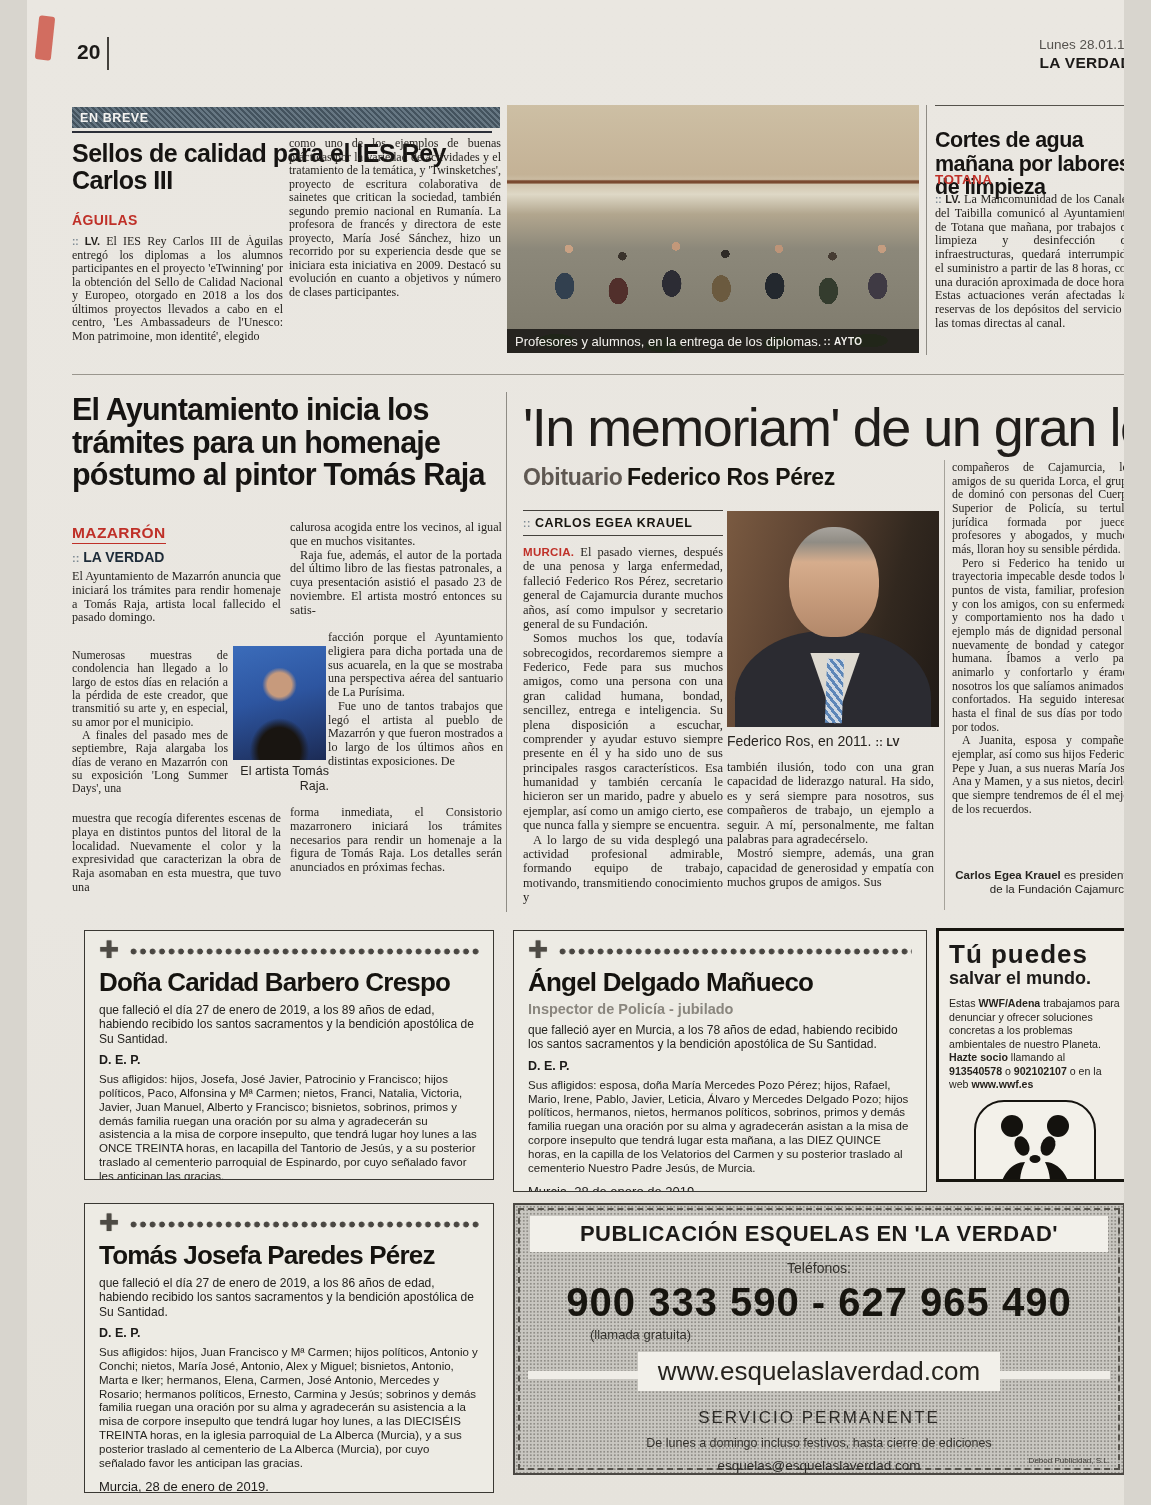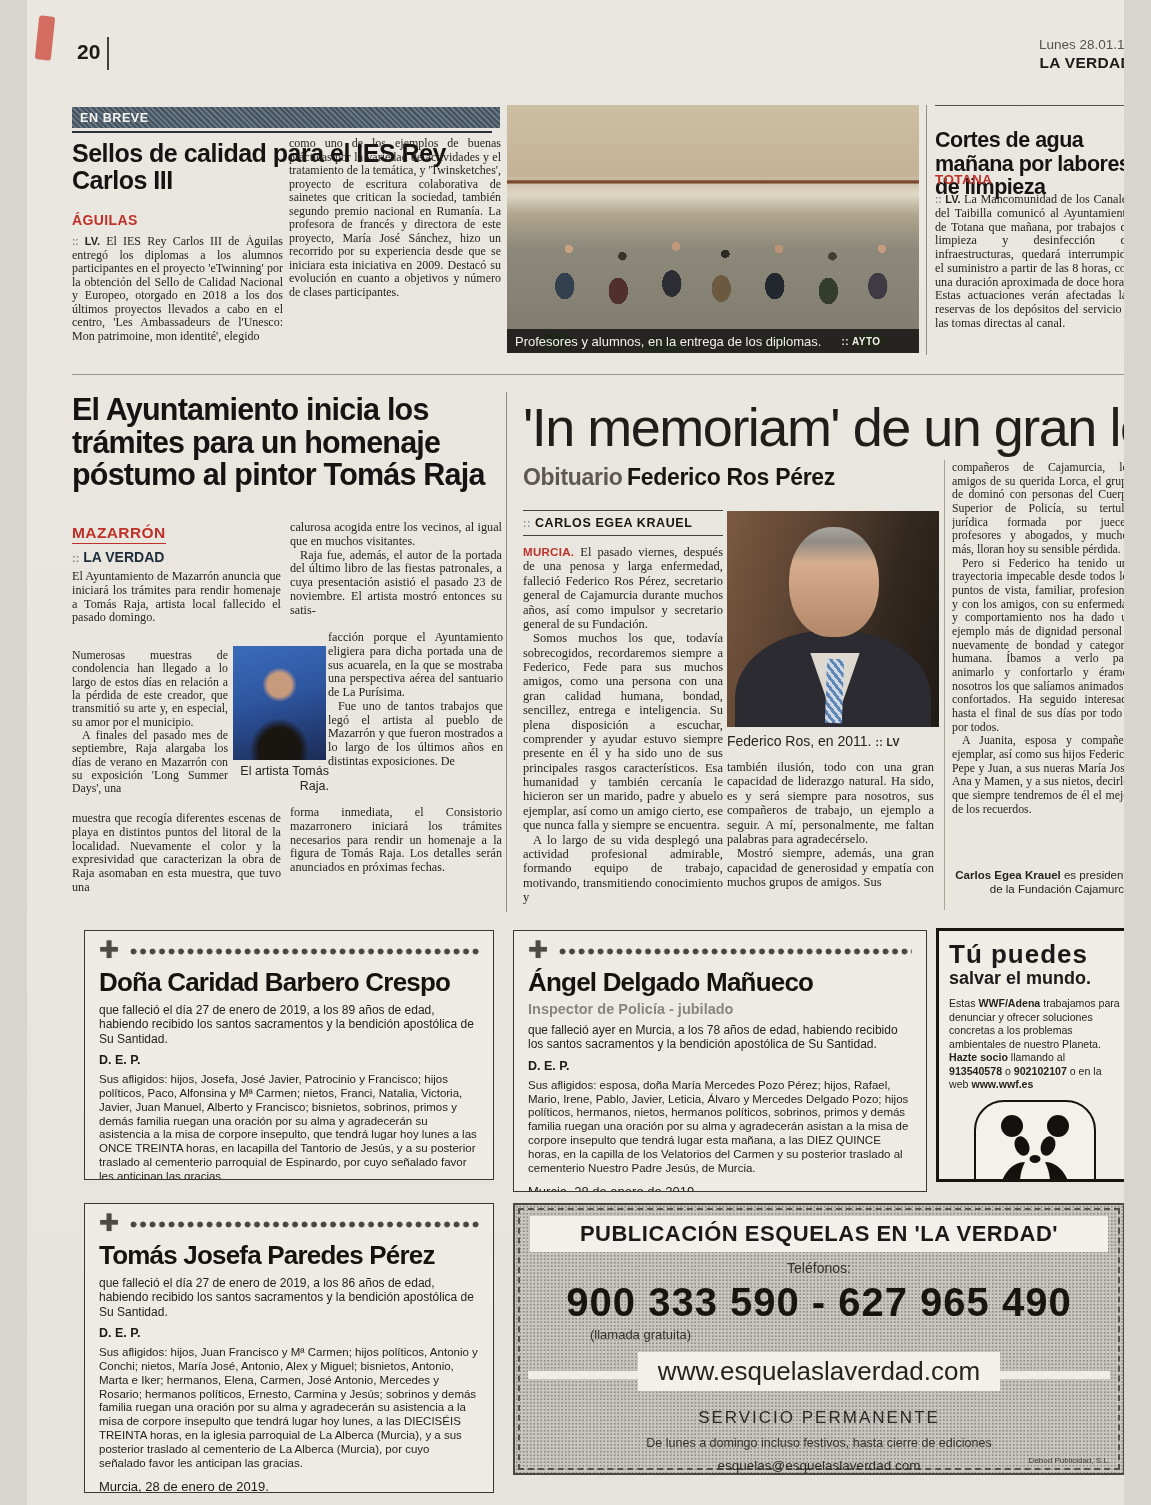--- a/index.html
+++ b/index.html
@@ -41,21 +41,21 @@
       radial-gradient(ellipse 16px 22px at 14% 73%,#32404f 60%,rgba(0,0,0,0) 61%),
       radial-gradient(ellipse 16px 22px at 27% 75%,#512f2b 60%,rgba(0,0,0,0) 61%),
       radial-gradient(ellipse 16px 22px at 40% 72%,#2c2c34 60%,rgba(0,0,0,0) 61%),
       radial-gradient(ellipse 16px 22px at 52% 74%,#6b5a3f 60%,rgba(0,0,0,0) 61%),
       radial-gradient(ellipse 16px 22px at 65% 73%,#23282e 60%,rgba(0,0,0,0) 61%),
       radial-gradient(ellipse 16px 22px at 78% 75%,#343c2e 60%,rgba(0,0,0,0) 61%),
       radial-gradient(ellipse 16px 22px at 90% 73%,#3f3a44 60%,rgba(0,0,0,0) 61%),
       linear-gradient(180deg,transparent 30%,#7a4a30 30.6%,#7a4a30 31.4%,transparent 32%),
       linear-gradient(180deg,#cdbfa4 0%,#c4b296 28%,#ded8c6 36%,#b2a68e 44%,#8c887a 58%,#7e7a6c 100%);}
   .cap-strip{position:absolute;left:0;right:0;bottom:0;height:24px;background:rgba(18,17,15,.82);
-             color:#f2f0ec;font-size:13px;display:flex;align-items:center;padding-left:8px;gap:20px;}
+             color:#f2f0ec;font-size:13px;display:flex;align-items:center;padding-left:8px;gap:2px;}
   .cap-credit{font-size:10px;font-weight:700;letter-spacing:.5px;}
   .photo-raja{background:
       radial-gradient(ellipse 38px 42px at 50% 92%,#191511 55%,rgba(25,21,17,0) 78%),
       radial-gradient(circle 24px at 50% 34%,#c79a7c 50%,rgba(199,154,124,0) 72%),
       linear-gradient(165deg,#3b6cba 0%,#2d55a0 45%,#1c2b55 100%);
       filter:blur(.4px);}
   .photo-fed{overflow:hidden;background:linear-gradient(105deg,#7a5a41 0%,#5c4332 35%,#32281f 70%,#201a16 100%);}
   .fed-suit{position:absolute;left:8px;right:8px;bottom:0;height:96px;background:#2b2b31;
             border-radius:46% 46% 0 0 / 70% 70% 0 0;}
   .fed-shirt{position:absolute;left:80px;bottom:0;width:56px;height:74px;background:#ddd9d0;

